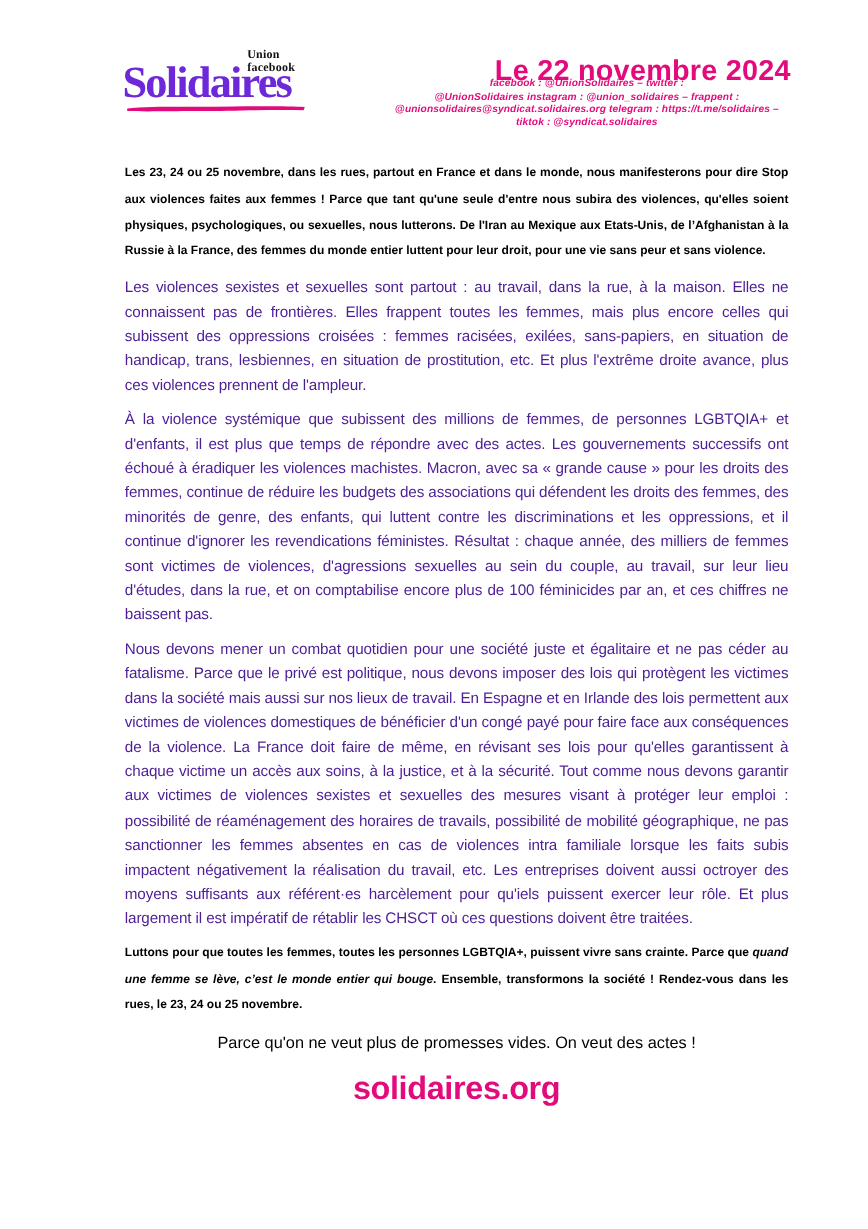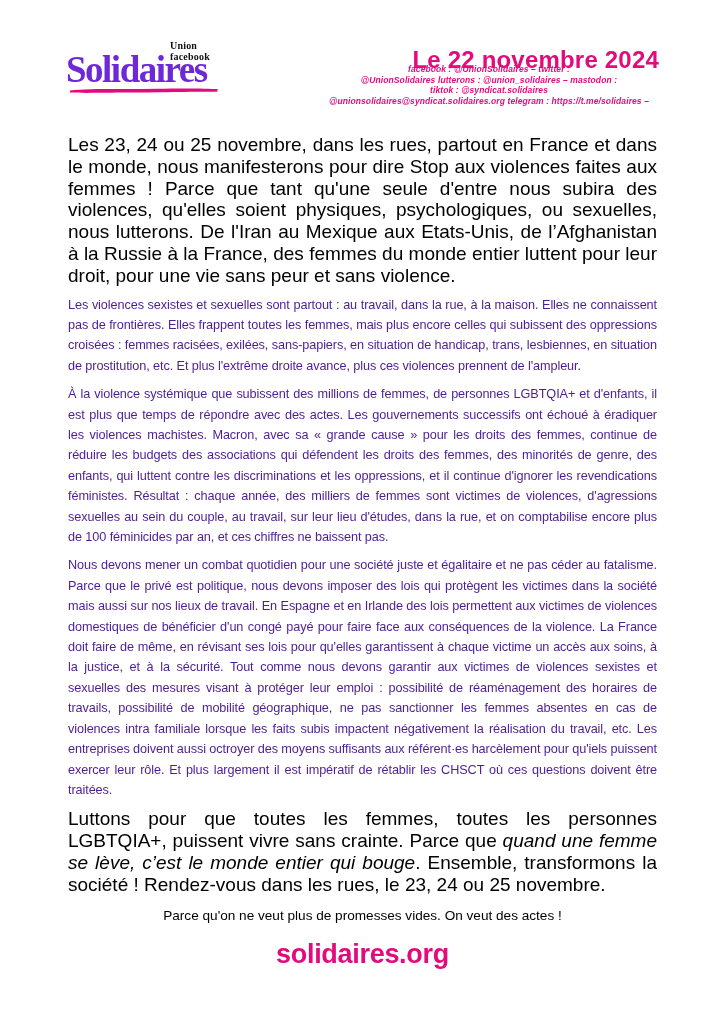--- a/index.html
+++ b/index.html
@@ -3,21 +3,21 @@
 <meta charset="utf-8">
 <style>
   html, body { margin: 0; padding: 0; }
   body {
     width: 723px; height: 1024px;
     background: #ffffff;
     font-family: "Liberation Sans", sans-serif;
     position: relative;
     overflow: hidden;
   }
-  .page { position: absolute; inset: 0; }
+  .page { position: absolute; inset: 0; padding-left: 36px; }
 
   
   .header { position: relative; height: 122px; }
 
   .logo {
     position: absolute; left: 66px; top: 38px;
     width: 160px;
   }
   .logo-sup {
     position: absolute; left: 104px; top: 2px;
@@ -56,22 +56,22 @@
     letter-spacing: 0.2px;
   }
 
   
   .content {
     margin: 12px 66px 0 68px;
     text-align: justify;
   }
   .content p { margin: 0 0 8px 0; }
   .p-bold {
-    color: #000; font-weight: 400;
-    font-size: 19px; line-height: 21.8px;
+    color: #000; font-weight: 700;
+    font-size: 10px; line-height: 21.8px;
   }
   .p-reg {
     color: #4c1d95; font-weight: 400;
     font-size: 12.7px; line-height: 20.4px;
     letter-spacing: -0.1px;
   }
   .it { font-style: italic; }
   .slogan {
     text-align: center; color: #000; font-weight: 400;
     font-size: 13.6px; margin-top: 12px;
@@ -102,23 +102,23 @@
       <div class="logo-word">Solidaires</div>
       <svg class="logo-underline" width="152" height="9" viewBox="0 0 152 9" aria-hidden="true">
         <path d="M2,4.5 C20,2.2 55,3.4 90,2.8 C115,2.3 140,2.6 150,3.2 L149,5.8 C120,5.2 95,6.4 60,6.6 C35,6.8 12,7.2 2,6.6 Z" fill="#e30b7c"></path>
       </svg>
     </div>
 
     <div class="date-label">Le 22 novembre 2024</div>
 
     <div class="social">
       <div>facebook : @UnionSolidaires – twitter :</div>
-      <div>@UnionSolidaires  lutterons : @union_solidaires – mastodon :</div>
+      <div>@UnionSolidaires  instagram : @union_solidaires – frappent :</div>
+      <div>@unionsolidaires@syndicat.solidaires.org  telegram : https://t.me/solidaires –</div>
       <div>tiktok : @syndicat.solidaires</div>
-      <div>@unionsolidaires@syndicat.solidaires.org  telegram : https://t.me/solidaires –</div>
     </div>
 
   </div>
 
 
   <div class="content">
     <p class="p-bold">Les 23, 24 ou 25 novembre, dans les rues, partout en France et dans le monde, nous manifesterons pour dire Stop aux violences faites aux femmes ! Parce que tant qu'une seule d'entre nous subira des violences, qu'elles soient physiques, psychologiques, ou sexuelles, nous lutterons. De l'Iran au Mexique aux Etats-Unis, de l’Afghanistan à la Russie à la France, des femmes du monde entier luttent pour leur droit, pour une vie sans peur et sans violence.</p>
 
     <p class="p-reg">Les violences sexistes et sexuelles sont partout : au travail, dans la rue, à la maison. Elles ne connaissent pas de frontières. Elles frappent toutes les femmes, mais plus encore celles qui subissent des oppressions croisées : femmes racisées, exilées, sans-papiers, en situation de handicap, trans, lesbiennes, en situation de prostitution, etc. Et plus l'extrême droite avance, plus ces violences prennent de l'ampleur.</p>
     <p class="p-reg">À la violence systémique que subissent des millions de femmes, de personnes LGBTQIA+ et d'enfants, il est plus que temps de répondre avec des actes. Les gouvernements successifs ont échoué à éradiquer les violences machistes. Macron, avec sa « grande cause » pour les droits des femmes, continue de réduire les budgets des associations qui défendent les droits des femmes, des minorités de genre, des enfants, qui luttent contre les discriminations et les oppressions, et il continue d'ignorer les revendications féministes. Résultat : chaque année, des milliers de femmes sont victimes de violences, d'agressions sexuelles au sein du couple, au travail, sur leur lieu d'études, dans la rue, et on comptabilise encore plus de 100 féminicides par an, et ces chiffres ne baissent pas.</p>

